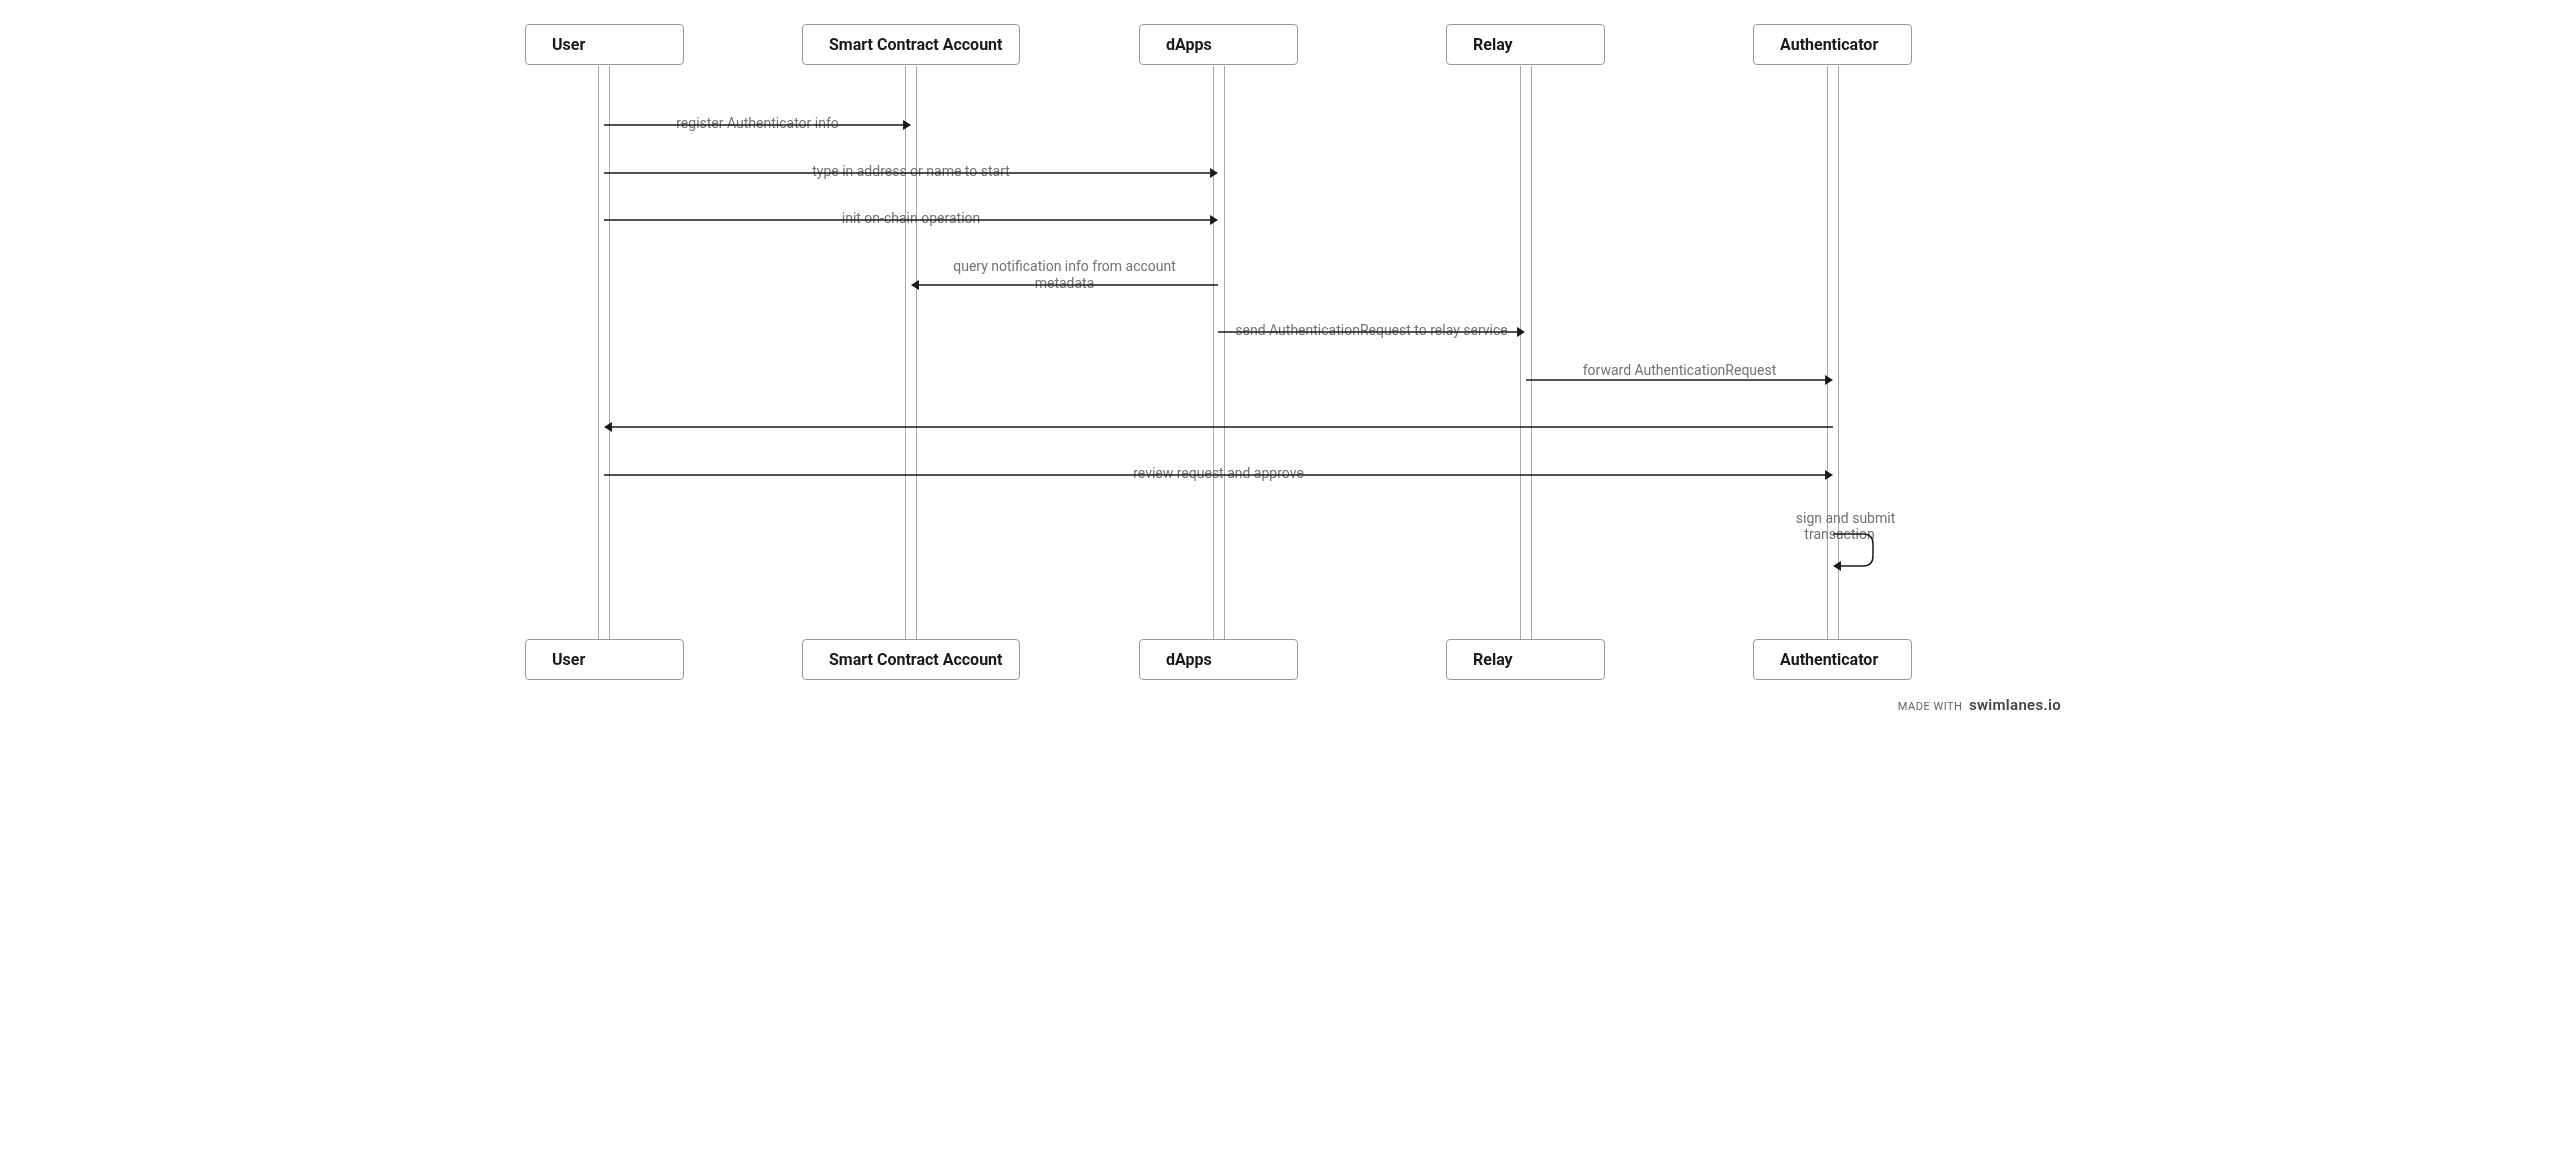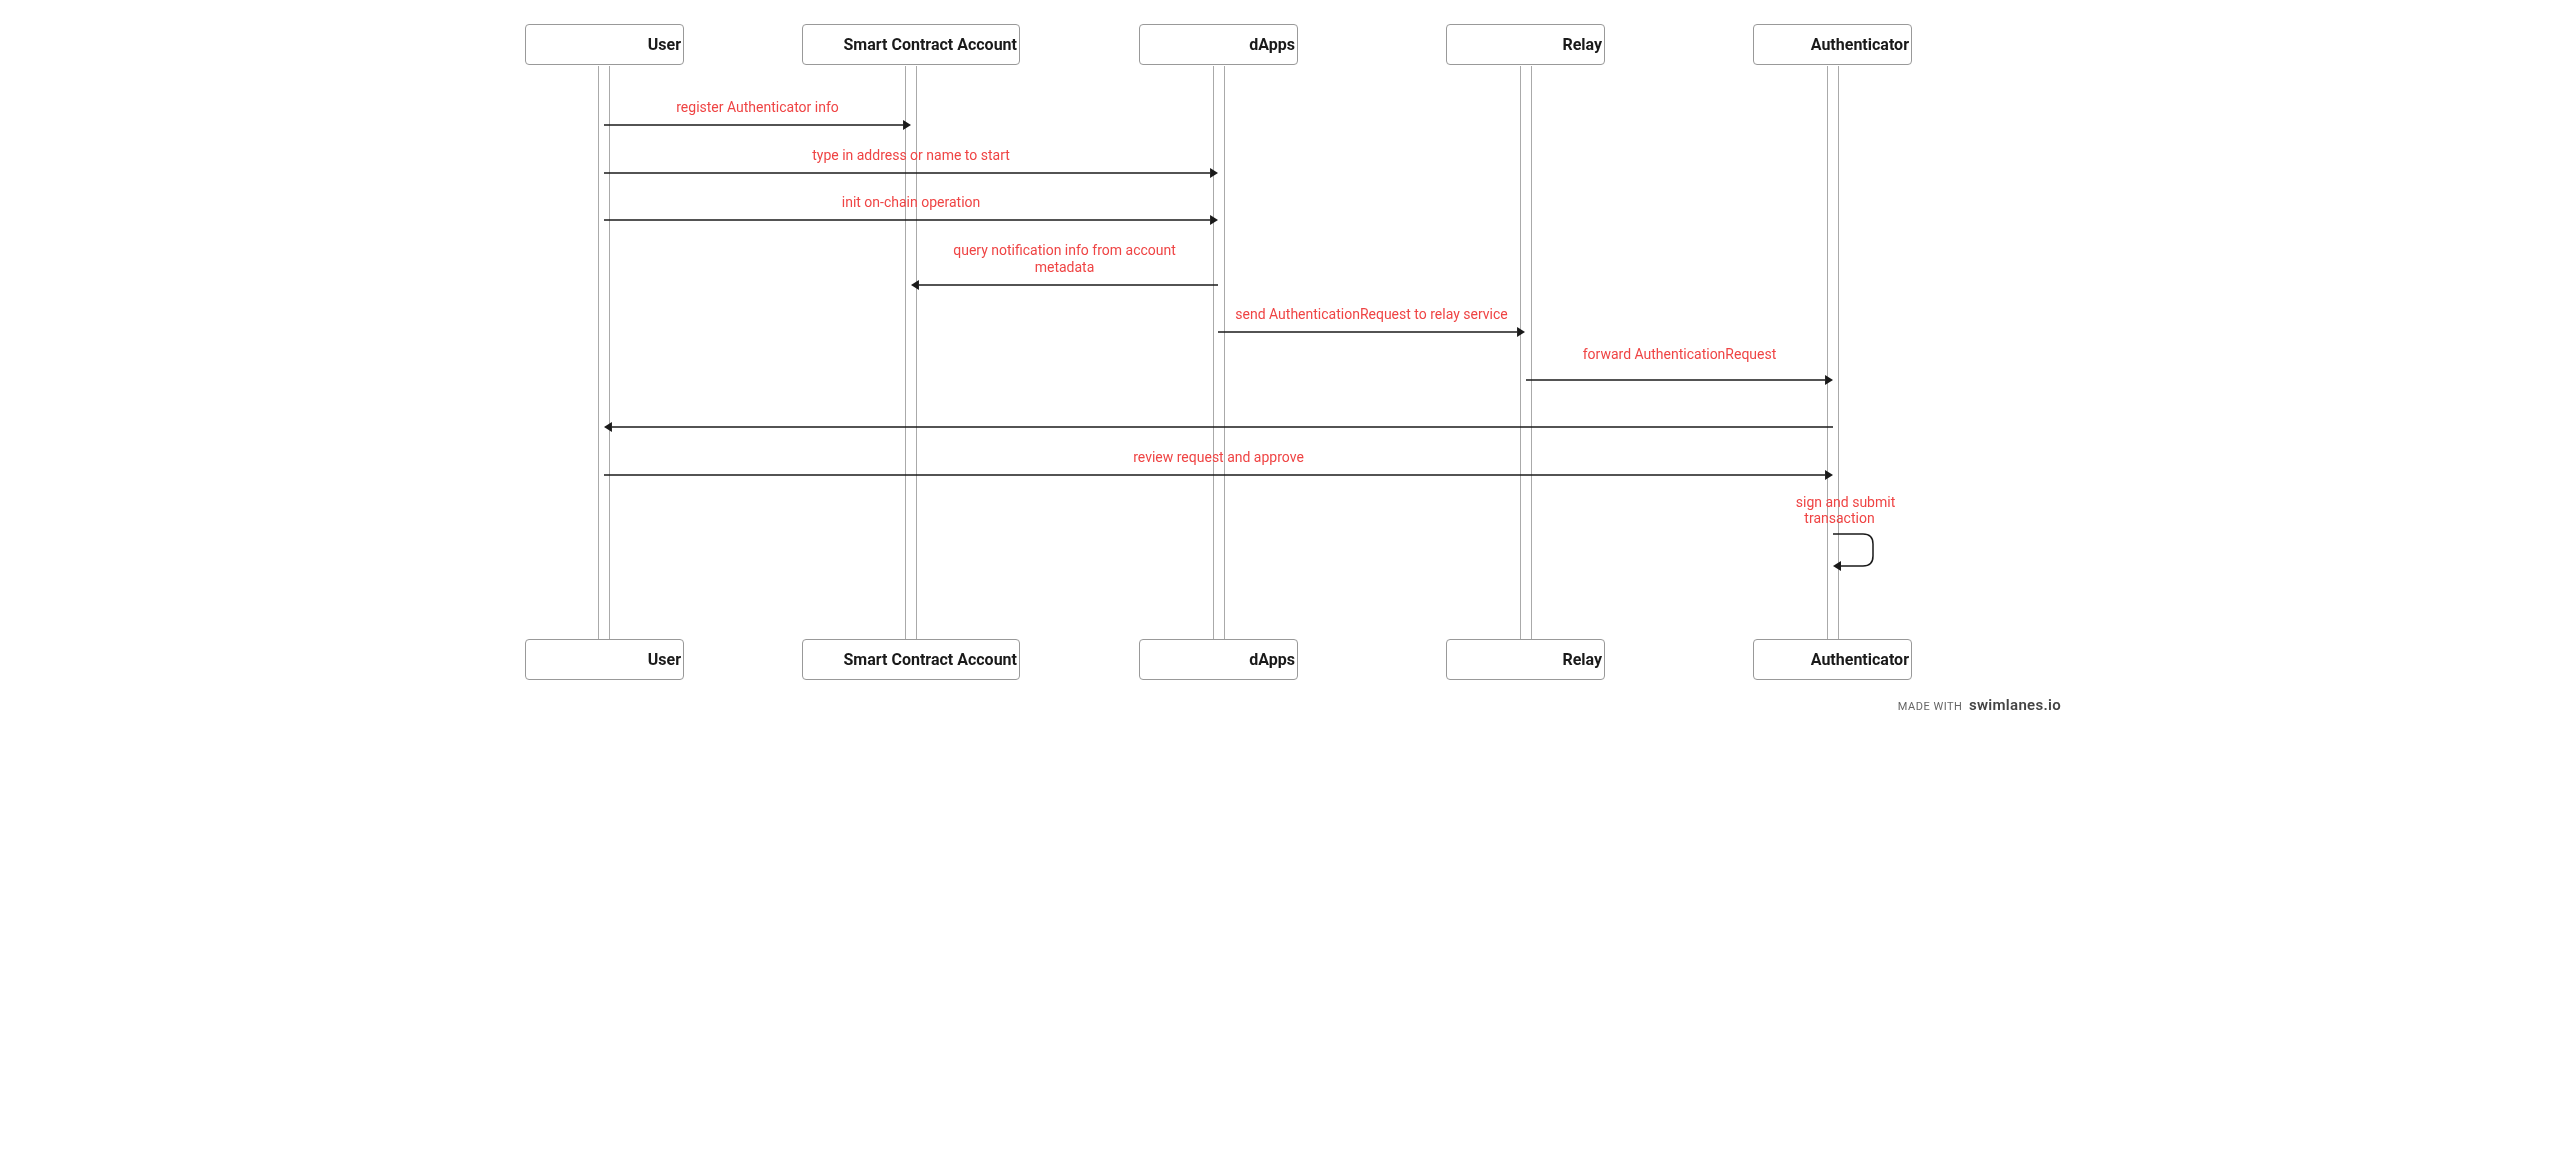--- a/index.html
+++ b/index.html
@@ -14,41 +14,42 @@
     position: relative;
     width: 1546px;
     height: 694px;
     margin: 0 auto;
   }
   .participant {
     position: absolute;
     border: 1px solid #999;
     border-radius: 4px;
     background: #fff;
-    padding: 10px 2px;
+    padding: 10px 26px;
     font-weight: 700;
     font-size: 16px;
-    text-align: right;
+    text-align: left;
     white-space: nowrap;
   }
   .lifeline {
     position: absolute;
     width: 12px;
     background: #fff;
     border-left: 1px solid #aaa;
     border-right: 1px solid #aaa;
     top: 46px;
     bottom: 46px;
   }
   .msg-label {
     position: absolute;
     font-size: 14px;
-    color: #ef4444;
+    color: #737373;
     text-align: center;
     white-space: nowrap;
+    margin-top: 16px;
   }
   .arrow {
     position: absolute;
   }
   .watermark {
     position: absolute;
     right: 0;
     bottom: 0;
     font-size: 11px;
     color: #666;

